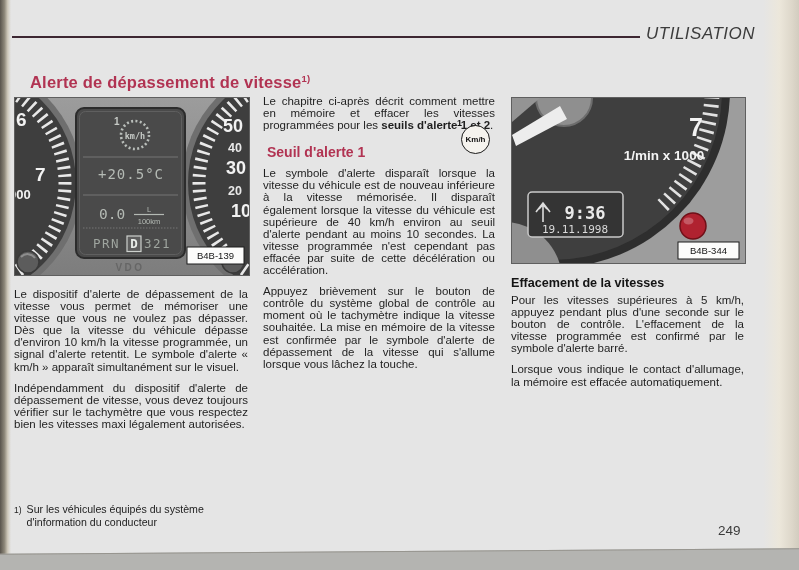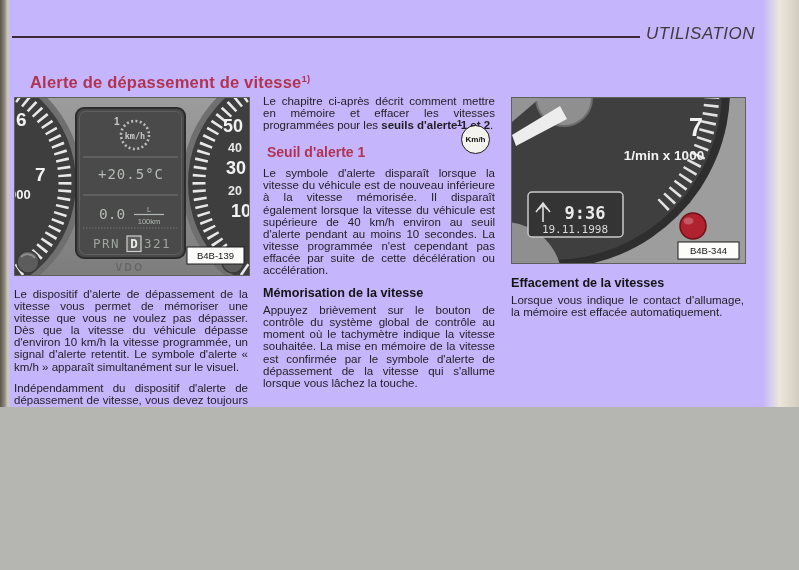--- a/index.html
+++ b/index.html
@@ -1,16 +1,16 @@
 <!DOCTYPE html>
 <html><head>
 <meta charset="utf-8">
 <style>
   html,body{margin:0;padding:0;background:#b5b5b2;}
-  .page{position:relative;width:799px;height:407px;background:#c4b5fd;overflow:hidden;
+  .page{position:relative;width:799px;height:570px;background:#e5e5e5;overflow:hidden;
         font-family:"Liberation Sans",sans-serif;color:#1e1e1e;}
   .edge-left{position:absolute;left:0;top:0;width:11px;height:570px;
     background:linear-gradient(90deg,#59544c 0%,#8d8779 40%,#cfc9bb 70%,rgba(245,243,238,0) 100%);}
   .edge-right{position:absolute;right:0;top:0;width:36px;height:570px;
     background:linear-gradient(90deg,rgba(245,243,238,0) 0%,#ece7db 45%,#ddd7ca 80%,#d2ccbf 100%);}
   .scan-bottom{position:absolute;left:-6px;top:551px;width:812px;height:26px;background:#b4b4b1;
     border-top:1px solid #97958f;transform:rotate(-0.4deg);}
   .header-rule{position:absolute;left:12px;top:36px;width:628px;height:2px;background:#3d2732;}
   .header-label{position:absolute;left:646px;top:24px;font-style:italic;font-size:17px;
     color:#3c3c3c;letter-spacing:0.5px;}
@@ -113,21 +113,20 @@
   <div class="col col-mid">
     <p class="body-text"><span>Le chapitre ci-après décrit comment mettre en mémoire et effacer les vitesses programmées pour les </span><b>seuils d'alerte 1 et 2</b><span>.</span></p>
     <div class="s1-row">
       <h2 class="red-heading">Seuil d'alerte 1</h2>
       <span class="kmh-icon-wrap">
         <span class="kmh-sup">1</span>
         <span class="kmh-circle">Km/h</span>
       </span>
     </div>
     <p class="body-text">Le symbole d'alerte disparaît lorsque la vitesse du véhicule est de nouveau inférieure à la vitesse mémorisée. Il disparaît également lorsque la vitesse du véhicule est supérieure de 40 km/h environ au seuil d'alerte pendant au moins 10 secondes. La vitesse programmée n'est cependant pas effacée par suite de cette décélération ou accélération.</p>
-    <h3 class="sub-heading">Mémorisation de la vitesse</h3>
     <p class="body-text">Appuyez brièvement sur le bouton de contrôle du système global de contrôle au moment où le tachymètre indique la vitesse souhaitée. La mise en mémoire de la vitesse est confirmée par le symbole d'alerte de dépassement de la vitesse qui s'allume lorsque vous lâchez la touche.</p>
   </div>
 
   <div class="col col-right">
     <svg class="fig" width="233" height="165" viewBox="0 0 233 165" xmlns="http://www.w3.org/2000/svg">
       <rect width="233" height="165" fill="#9d9d9d"></rect>
       <g>
         <circle cx="40" cy="-8" r="178" fill="#2e2e2e"></circle>
         <circle cx="40" cy="-8" r="170" fill="#3f3f3f"></circle>
         <path d="M 199.6 -19.2 A 160 160 0 0 1 147 110.9" fill="none" stroke="#e2e2e2" stroke-width="15" stroke-dasharray="2.6 6"></path>
@@ -149,20 +148,21 @@
       <g>
         <circle cx="181" cy="128" r="13" fill="#b02230" stroke="#701018" stroke-width="1.5"></circle>
         <ellipse cx="176.5" cy="123" rx="5" ry="3.4" fill="rgba(255,255,255,0.25)"></ellipse>
       </g>
       <g>
         <rect x="166" y="144" width="61" height="17" fill="#fcfcfb" stroke="#1c1c1c" stroke-width="1"></rect>
         <text x="196.5" y="156" font-size="9.5" fill="#141414" text-anchor="middle">B4B-344</text>
       </g>
     </svg>
     <h3 class="sub-heading">Effacement de la vitesses</h3>
+    <p class="body-text">Pour les vitesses supérieures à 5 km/h, appuyez pendant plus d'une seconde sur le bouton de contrôle. L'effacement de la vitesse programmée est confirmé par le symbole d'alerte barré.</p>
     <p class="body-text">Lorsque vous indique le contact d'allumage, la mémoire est effacée automatiquement.</p>
   </div>
 
   <div class="footnote">
     <span class="fn-marker">1)</span>
     <span class="fn-text">Sur les véhicules équipés du système d'information du conducteur</span>
   </div>
 
   <div class="page-number">249</div>
 </div>

